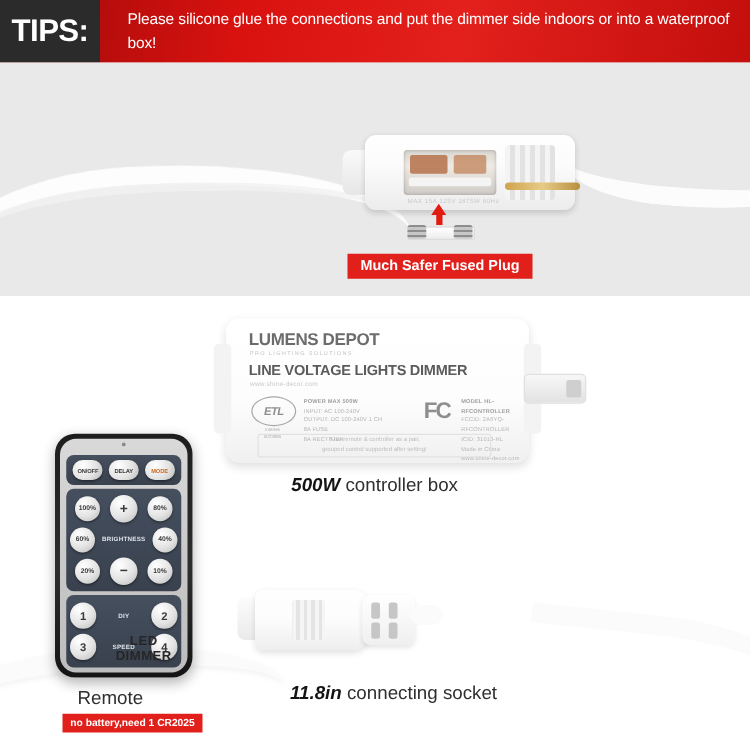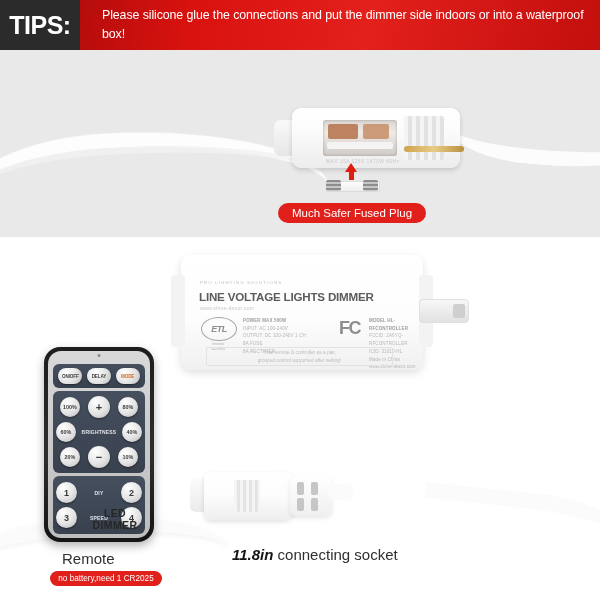--- a/index.html
+++ b/index.html
@@ -54,22 +54,22 @@
   .fuse-pic{position:absolute;left:326px;top:180px;width:52px;height:11px;}
   .fuse-glass{position:absolute;left:0;top:1px;width:52px;height:9px;border-radius:2px;
       background:linear-gradient(180deg,#ffffff,#ededed);border:1px solid #dcdcdc;}
   .fuse-cap{position:absolute;top:0;width:15px;height:11px;border-radius:2px;
       background:repeating-linear-gradient(180deg,#8d8d8d 0 2px,#c7c7c7 2px 4px);}
   .fuse-cap.l{left:0;} .fuse-cap.r{right:0;}
   .arrow-up{position:absolute;left:345px;top:163px;width:0;height:0;
       border-left:6px solid transparent;border-right:6px solid transparent;border-bottom:9px solid #e01b10;}
   .arrow-stem{position:absolute;left:349px;top:171px;width:5px;height:9px;background:#e01b10;}
 
-  .badge-red{position:absolute;border-radius:10px;background:#e2201b;color:#fff;
-      display:flex;align-items:center;justify-content:center;font-weight:normal;}
+  .badge-red{position:absolute;border-radius:0;background:#e2201b;color:#fff;
+      display:flex;align-items:center;justify-content:center;font-weight:bold;}
   .badge-plug{left:278px;top:203px;width:148px;height:20px;font-size:11.5px;}
 
   
   .panel-bot{position:absolute;left:0;top:237px;width:600px;height:363px;background:#fff;overflow:hidden;}
   .cable-c{position:absolute;left:-70px;top:282px;width:300px;height:90px;
       border-top:16px solid #fbfbfb;border-radius:70% 90% 0 0/80% 70% 0 0;transform:rotate(-6deg);
       filter:drop-shadow(0 2px 2px rgba(0,0,0,.05));}
   .cable-d{position:absolute;left:420px;top:258px;width:260px;height:90px;
       border-top:16px solid #fbfbfb;border-radius:0 60% 0 0/0 80% 0 0;transform:rotate(6deg);}
 
@@ -203,20 +203,21 @@
 
   </div>
 
   <div class="ctrl">
     <div class="ctrl-ear l"></div>
     <div class="ctrl-ear r"></div>
     <div class="ctrl-conn">
         <i></i>
       </div>
 
+    <div class="brand">LUMENS DEPOT</div>
     <div class="brand-sub">PRO LIGHTING SOLUTIONS</div>
     <div class="ctrl-title">LINE VOLTAGE LIGHTS DIMMER</div>
     <div class="ctrl-url">www.shine-decor.com</div>
 
     <div class="etl">
       <div class="etl-oval">
         <span>ETL</span>
       </div>
       <div class="etl-sub">
         <div>Intertek</div>
@@ -241,20 +242,23 @@
       <div>Made in China</div>
       <div>www.shine-decor.com</div>
     </div>
 
     <div class="ctrl-note">
       <div>*Use remote &amp; controller as a pair,</div>
       <div>grouped control supported after setting!</div>
     </div>
   </div>
 
+  <div class="cap cap-ctrl">
+    <b>500W</b><span> controller box</span>
+  </div>
 
   <div class="sock">
     <div class="sock-end"></div>
     <div class="sock-body"></div>
     <div class="sock-ribs"></div>
     <div class="sock-head"></div>
     <div class="slot s1"></div>
     <div class="slot s2"></div>
     <div class="slot s3"></div>
     <div class="slot s4"></div>

